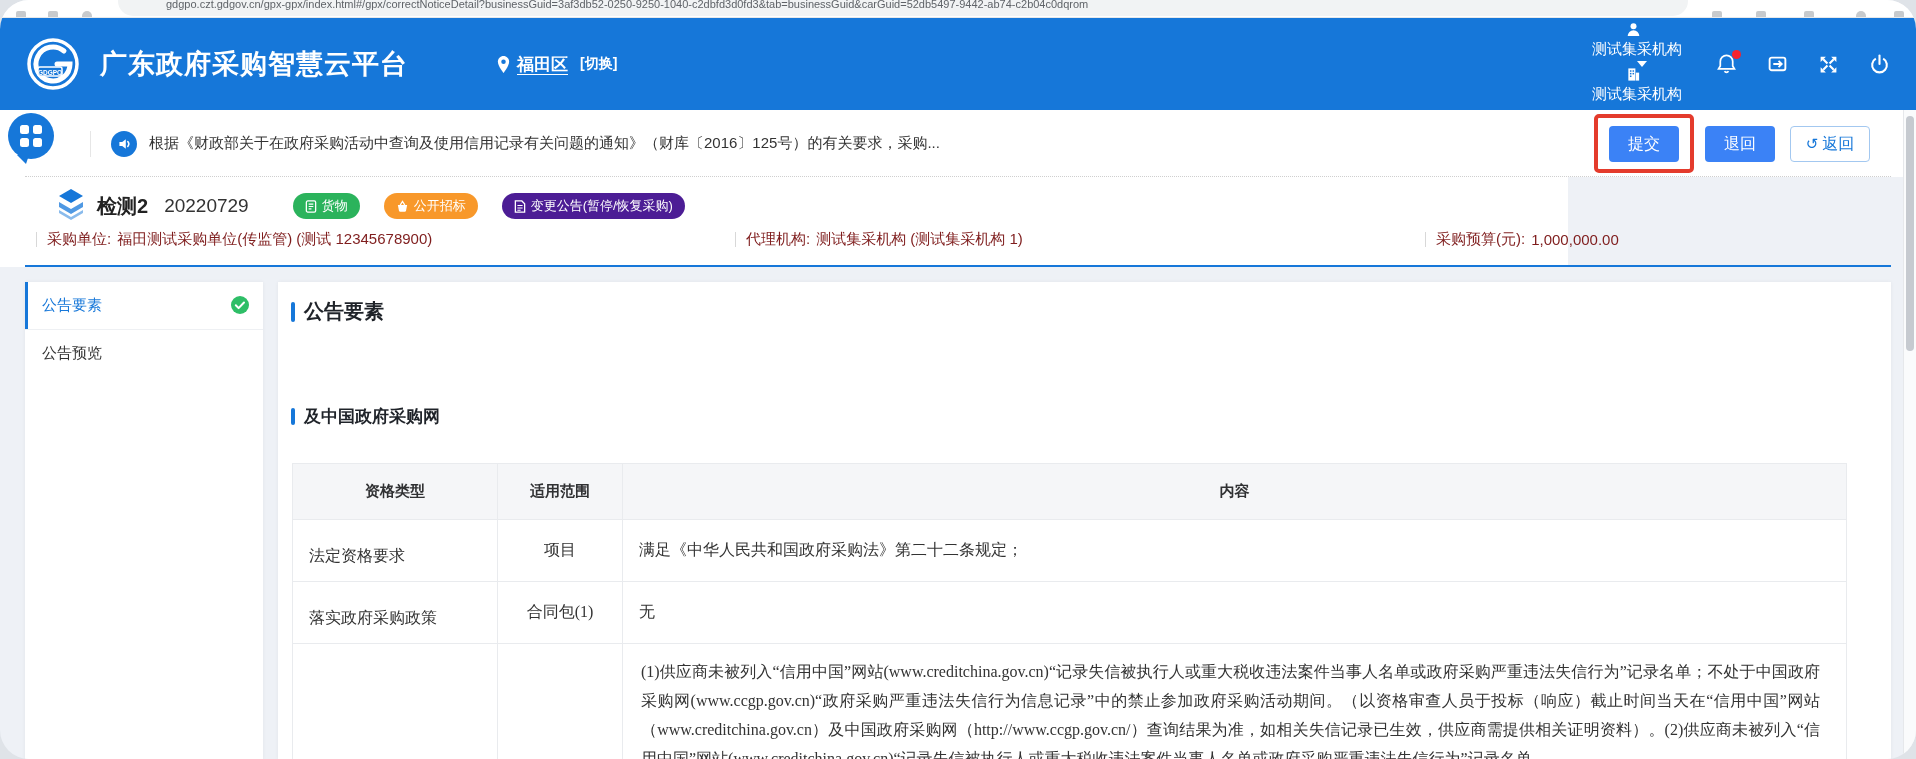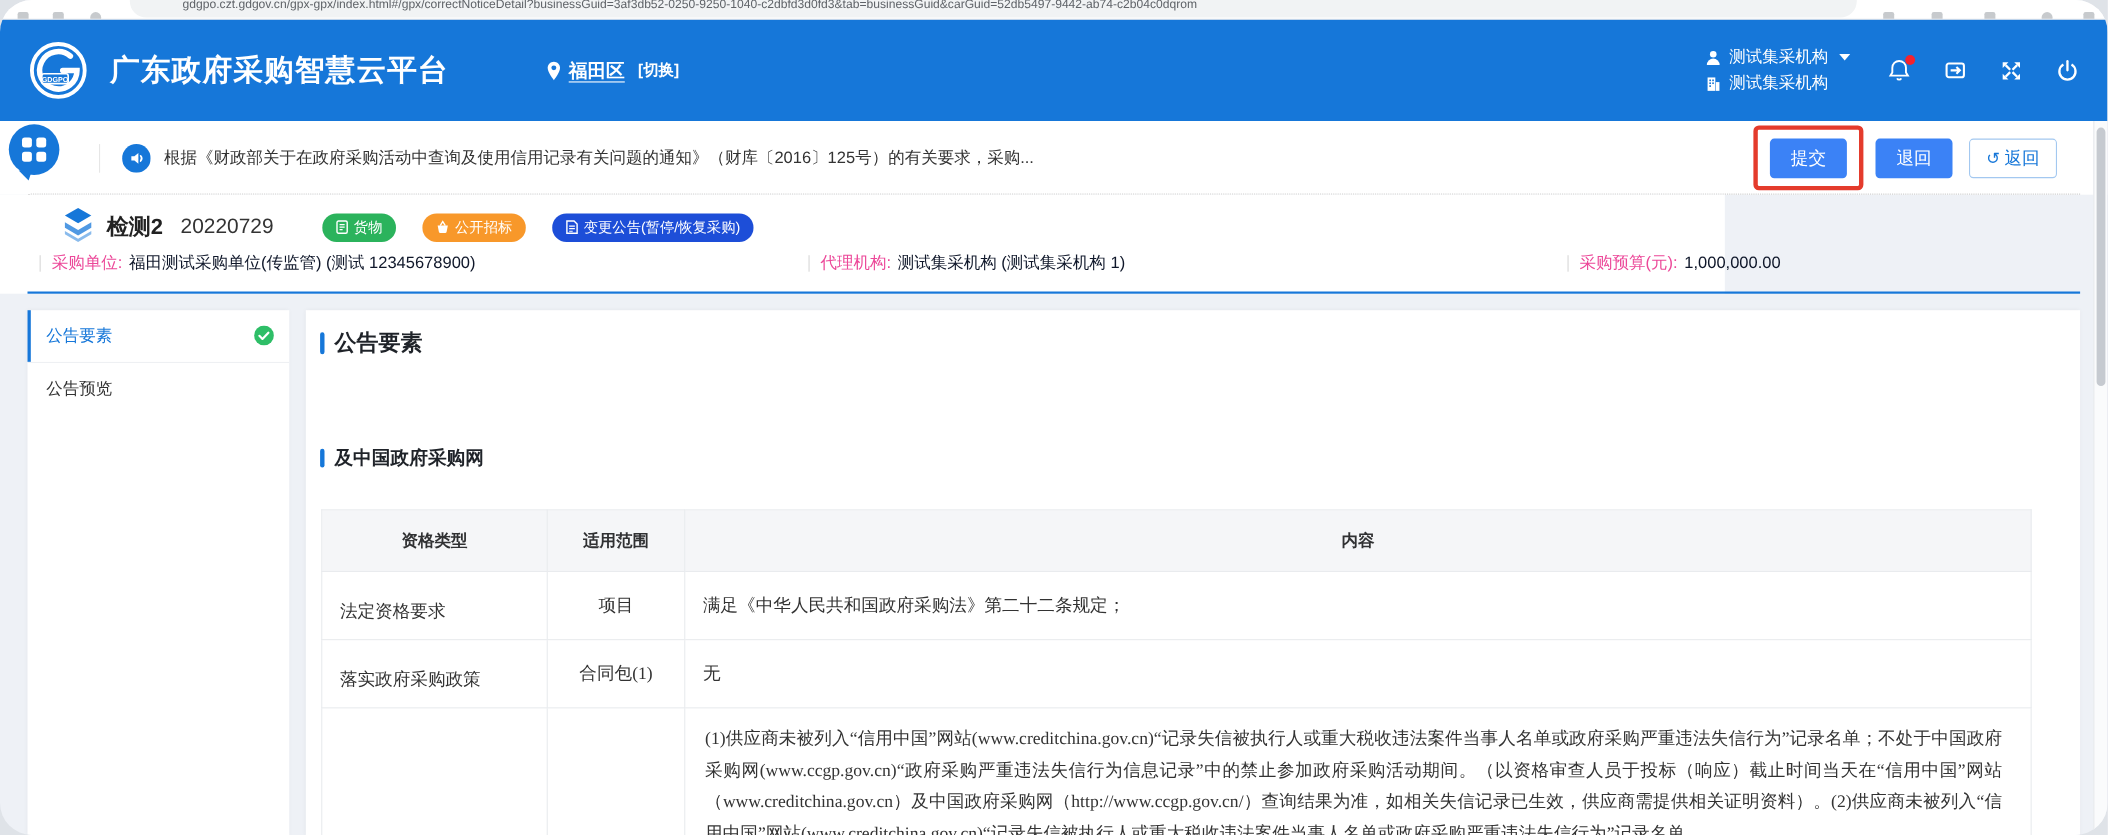--- a/index.html
+++ b/index.html
@@ -17,21 +17,21 @@
   
   .app-header { position:absolute; top:18px; left:0; width:1916px; height:92px; background:#1677d9; display:flex; align-items:center; padding:0 26px; color:#fff; }
   .logo { width:54px; height:54px; flex:0 0 54px; }
   .app-title { font-size:27px; font-weight:bold; letter-spacing:1px; margin-left:20px; white-space:nowrap; }
   .loc { display:flex; align-items:center; margin-left:88px; }
   .loc .pin { margin-right:6px; display:inline-flex; }
   .district { font-size:17px; font-weight:bold; color:#fff; text-decoration:underline; text-underline-offset:4px; cursor:pointer; }
   .switch { font-size:14px; margin-left:12px; font-weight:bold; }
   .hdr-right { margin-left:auto; display:flex; align-items:center; }
   .user-block { font-size:15px; line-height:24px; margin-right:34px; }
-  .user-row { display:flex; align-items:center; white-space:nowrap; }
+  .user-row { display:flex; align-items:center; white-space:nowrap;flex-direction:column; }
   .user-row .uicon { margin-right:7px; display:inline-flex; }
   .caret-down { width:0; height:0; border-left:5px solid transparent; border-right:5px solid transparent; border-top:6px solid #fff; margin-left:10px; }
   .hdr-icons { display:flex; align-items:center; gap:30px; }
   .hicon { position:relative; display:inline-flex; cursor:pointer; }
   .red-dot { position:absolute; top:-3px; right:-4px; width:9px; height:9px; border-radius:50%; background:#f5222d; }
 
   
   .toolbar { position:absolute; top:110px; left:0; width:1916px; height:67px; background:#fff; display:flex; align-items:center; padding-left:62px; }
   .toolbar-dotted { position:absolute; top:176px; left:25px; width:1866px; border-top:1px dotted #cfcfcf; }
   .app-badge { position:absolute; left:8px; top:3px; width:46px; height:46px; border-radius:50%; background:#1677d9; display:flex; align-items:center; justify-content:center; }
@@ -53,26 +53,26 @@
   
   .project-bar { position:absolute; top:177px; left:0; width:1568px; height:90px; background:#fff; }
   .project-line { position:absolute; bottom:0; left:25px; width:1866px; height:2px; background:#1677d9; }
   .proj-row1 { position:absolute; top:11px; left:57px; display:flex; align-items:center; }
   .proj-name { font-size:20px; font-weight:bold; color:#222; margin:0 16px 0 12px; }
   .proj-code { font-size:19px; color:#333; margin-right:44px; }
   .pill { display:inline-flex; align-items:center; height:26px; border-radius:13px; color:#fff; font-size:13px; padding:0 12px; margin-right:24px; white-space:nowrap; }
   .pill .picon { margin-right:5px; display:inline-flex; }
   .pill-green { background:#2bb35c; }
   .pill-orange { background:#f8982a; }
-  .pill-blue { background:#1d4ed8; }
+  .pill-blue { background:#4c1d95; }
   .proj-row2 { position:absolute; top:53px; left:0; width:100%; height:24px; font-size:15px; }
   .seg { position:absolute; display:flex; align-items:center; white-space:nowrap; }
   .seg .bar { width:1px; height:15px; background:#d8d8d8; margin-right:10px; }
-  .seg .lbl { color:#ec4899; margin-right:6px; }
-  .seg .val { color:#0f172a; }
+  .seg .lbl { color:#7f1d1d; margin-right:6px; }
+  .seg .val { color:#7f1d1d; }
   .seg1 { left:36px; } .seg2 { left:735px; } .seg3 { left:1425px; }
 
   
   .sidebar { position:absolute; left:25px; top:282px; width:238px; height:478px; background:#fff; box-shadow:0 0 4px rgba(0,0,0,.05); }
   .side-item { position:relative; height:47px; display:flex; align-items:center; padding-left:17px; font-size:15px; color:#333; cursor:pointer; }
   .side-item.active { color:#1677d9; border-left:3px solid #1677d9; padding-left:14px; }
   .side-item + .side-item { border-top:1px solid #eef0f3; }
   .side-check { position:absolute; right:14px; top:14px; }
 
   .main-card { position:absolute; left:278px; top:282px; width:1613px; height:478px; background:#fff; box-shadow:0 0 4px rgba(0,0,0,.05); padding:16px 0 0 13px; }

